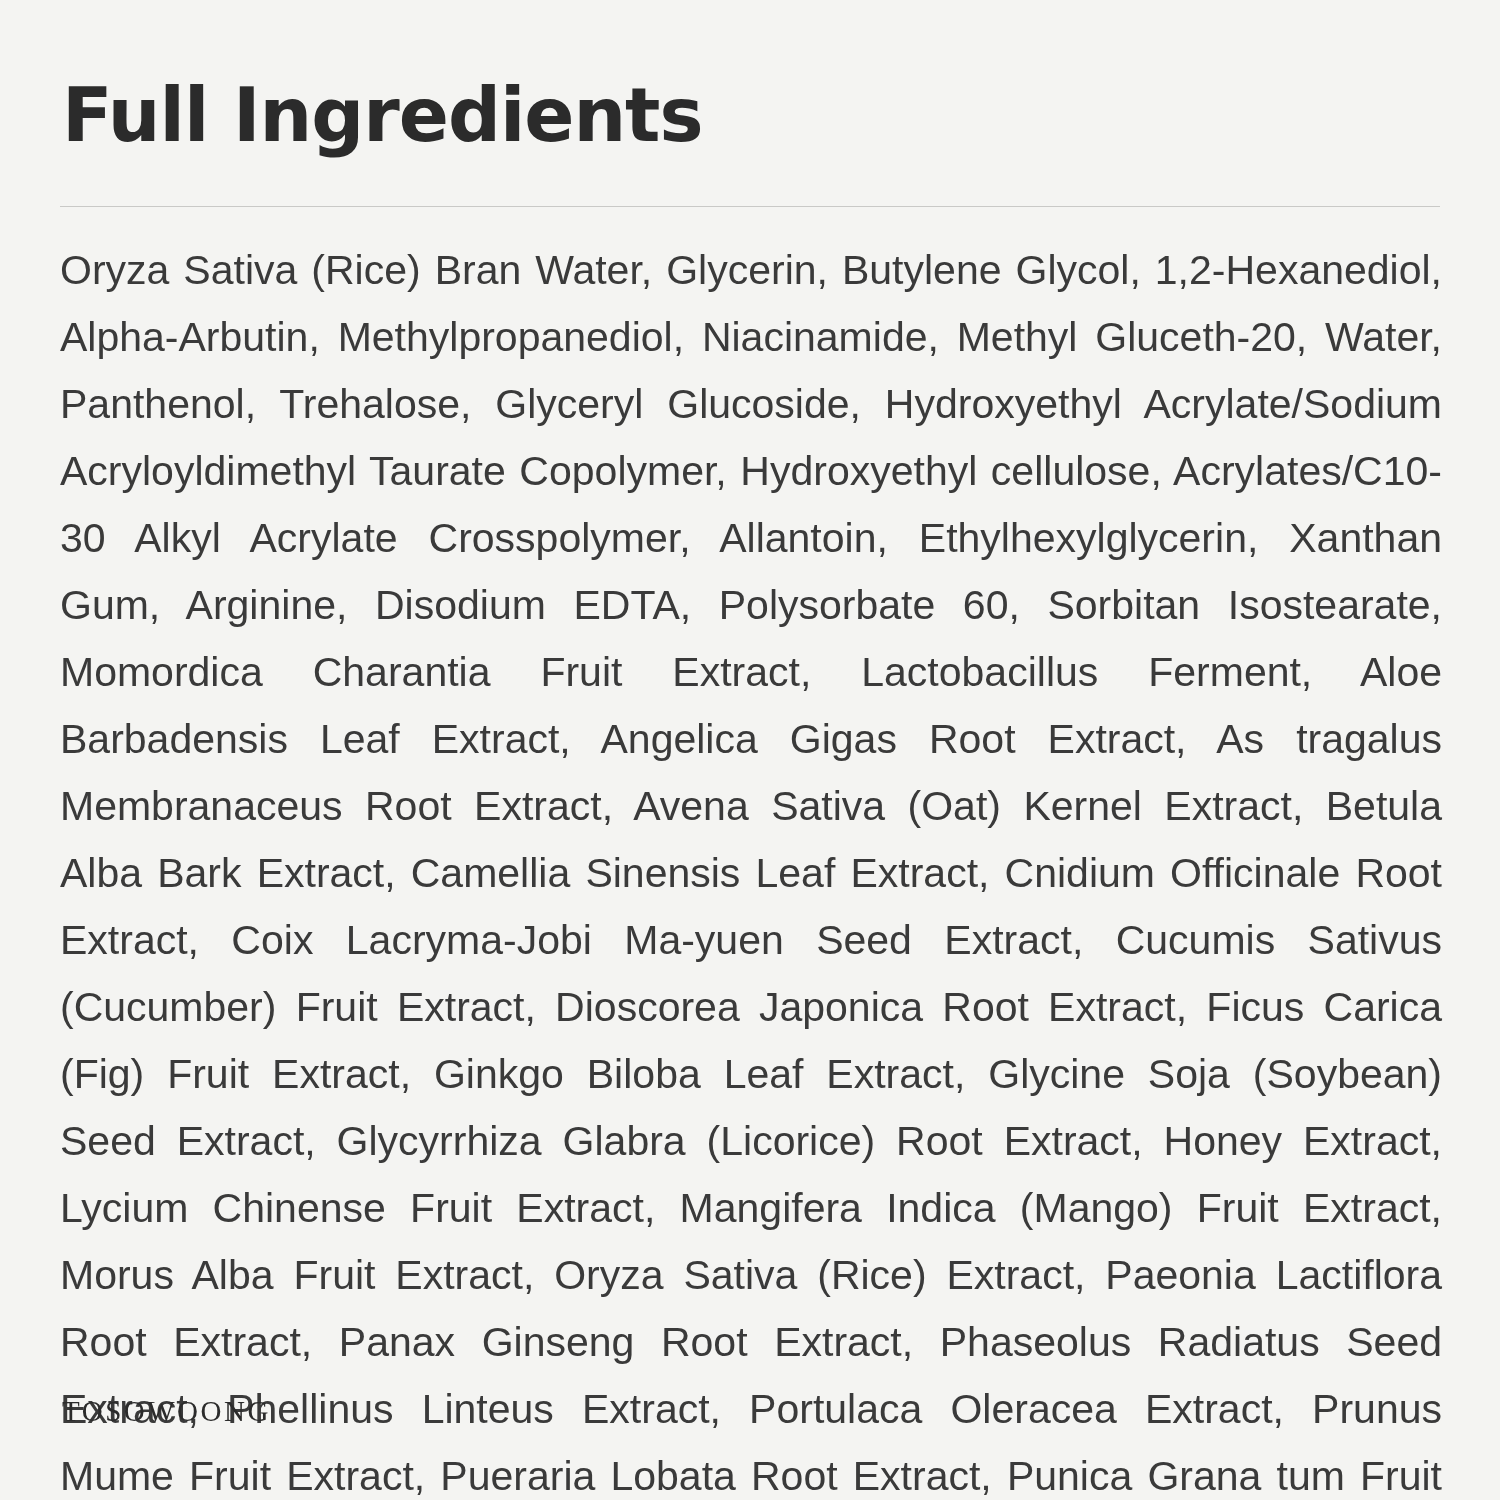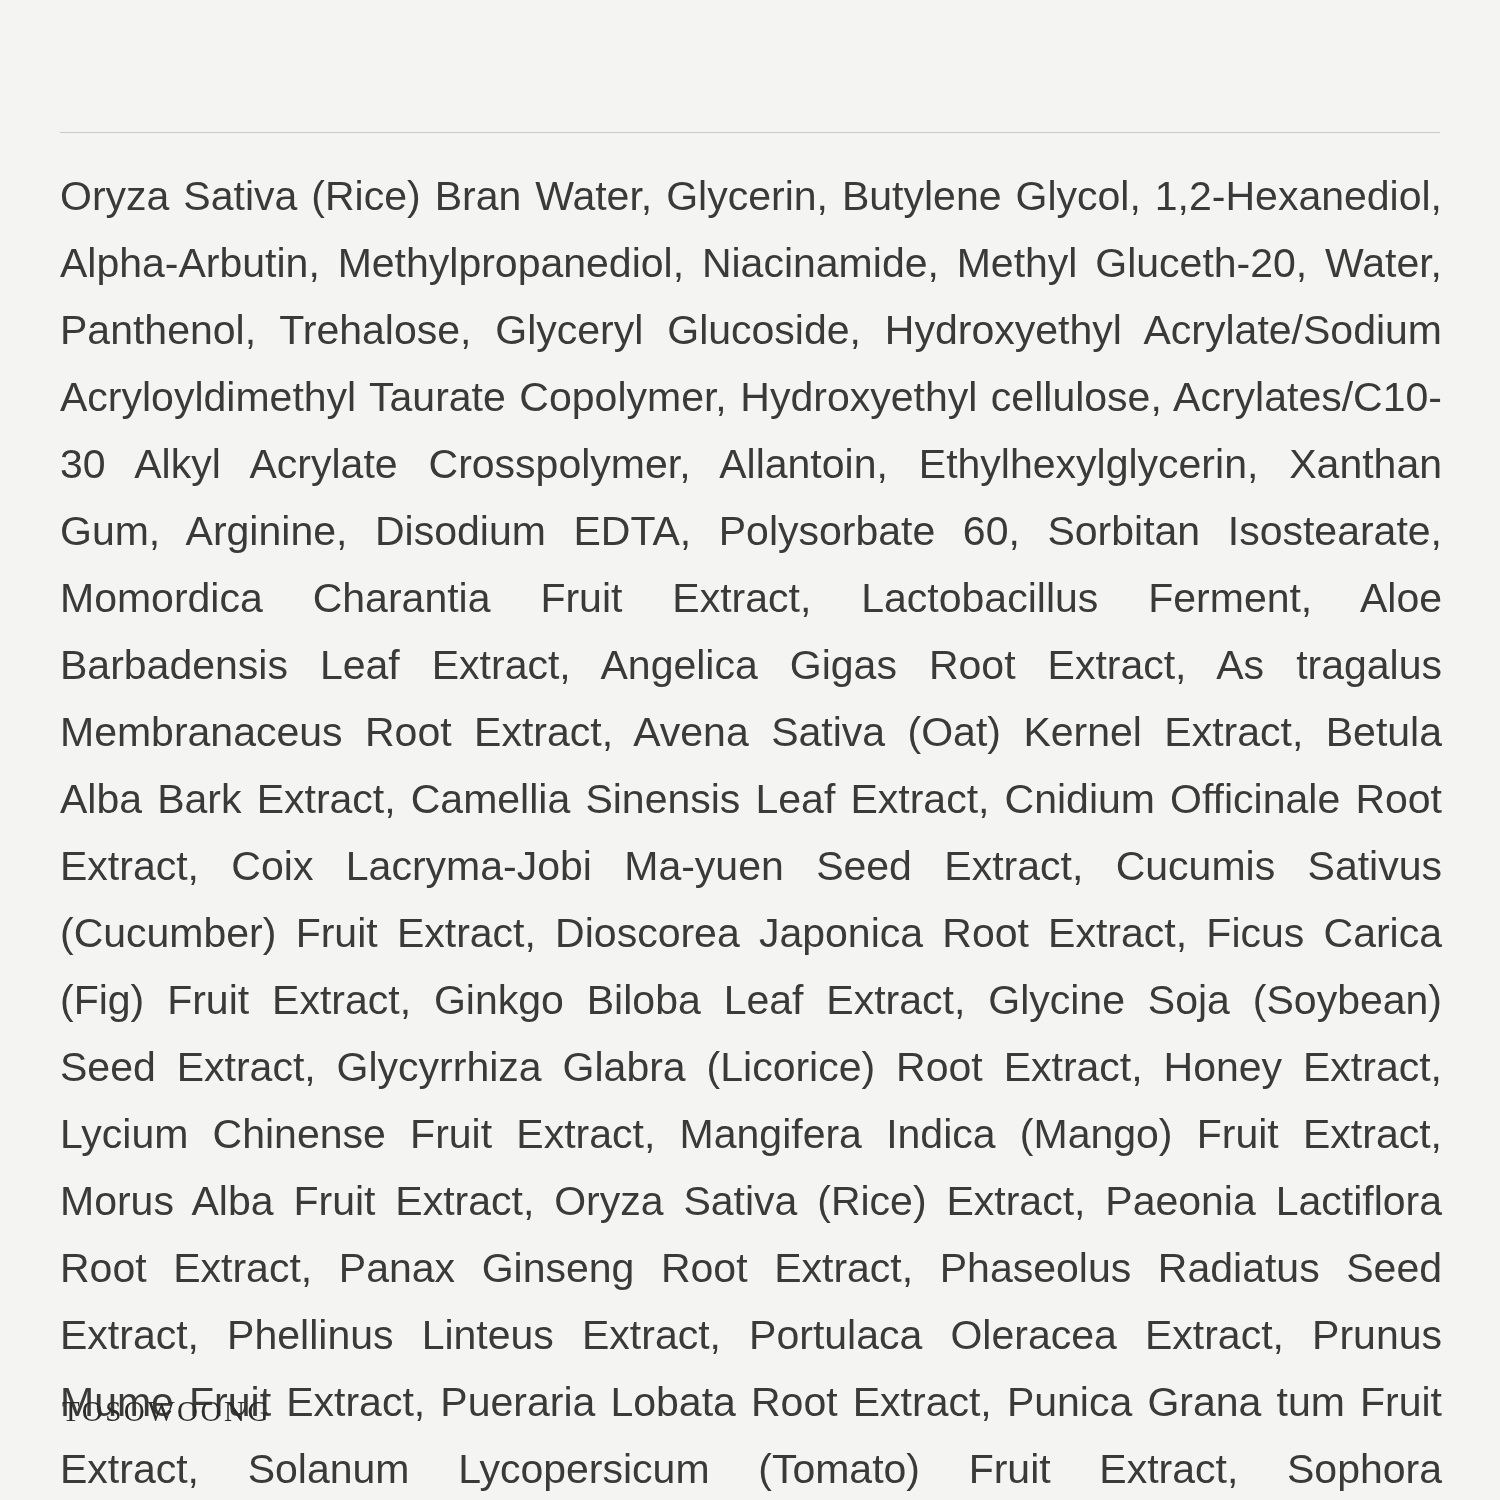--- a/index.html
+++ b/index.html
@@ -56,16 +56,17 @@
     font-family: "Liberation Serif", serif;
     font-size: 29px;
     letter-spacing: 2.5px;
     color: #2b2b2b;
   }
 </style>
 </head>
 <body>
 
 <div class="page">
+  <h1 class="title">Full Ingredients</h1>
   <div class="divider"></div>
   <p class="body-text">Oryza Sativa (Rice) Bran Water, Glycerin, Butylene Glycol, 1,2-Hexanediol, Alpha-Arbutin, Methylpropanediol, Niacinamide, Methyl Gluceth-20, Water, Panthenol, Trehalose, Glyceryl Glucoside, Hydroxyethyl Acrylate/Sodium Acryloyldimethyl Taurate Copolymer, Hydroxyethyl cellulose, Acrylates/C10-30 Alkyl Acrylate Crosspolymer, Allantoin, Ethylhexylglycerin, Xanthan Gum, Arginine, Disodium EDTA, Polysorbate 60, Sorbitan Isostearate, Momordica Charantia Fruit Extract, Lactobacillus Ferment, Aloe Barbadensis Leaf Extract, Angelica Gigas Root Extract, As tragalus Membranaceus Root Extract, Avena Sativa (Oat) Kernel Extract, Betula Alba Bark Extract, Camellia Sinensis Leaf Extract, Cnidium Officinale Root Extract, Coix Lacryma-Jobi Ma-yuen Seed Extract, Cucumis Sativus (Cucumber) Fruit Extract, Dioscorea Japonica Root Extract, Ficus Carica (Fig) Fruit Extract, Ginkgo Biloba Leaf Extract, Glycine Soja (Soybean) Seed Extract, Glycyrrhiza Glabra (Licorice) Root Extract, Honey Extract, Lycium Chinense Fruit Extract, Mangifera Indica (Mango) Fruit Extract, Morus Alba Fruit Extract, Oryza Sativa (Rice) Extract, Paeonia Lactiflora Root Extract, Panax Ginseng Root Extract, Phaseolus Radiatus Seed Extract, Phellinus Linteus Extract, Portulaca Oleracea Extract, Prunus Mume Fruit Extract, Pueraria Lobata Root Extract, Punica Grana tum Fruit Extract, Solanum Lycopersicum (Tomato) Fruit Extract, Sophora Angustifolia Root Extract, Tricholoma Matsutake Extract, Disodium Phosphate, Angelica Gigas Extract, Sodium Phosphate</p>
   <div class="brand">TOSOWOONG</div>
 </div>
 
 </body></html>

